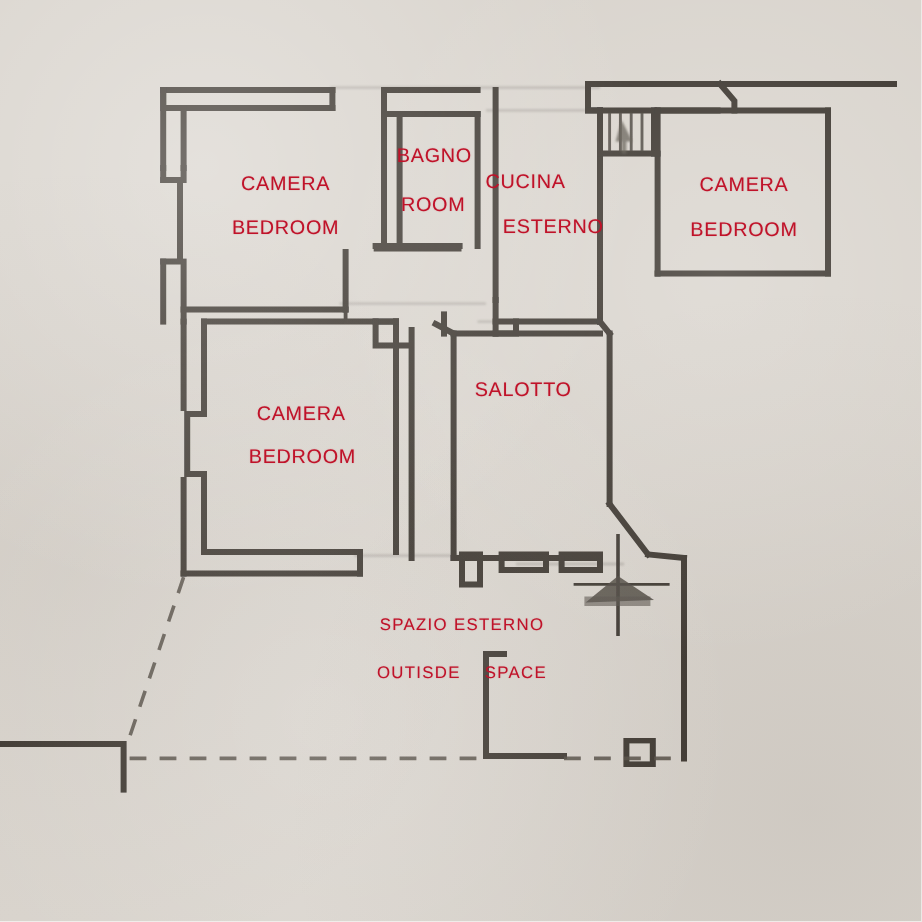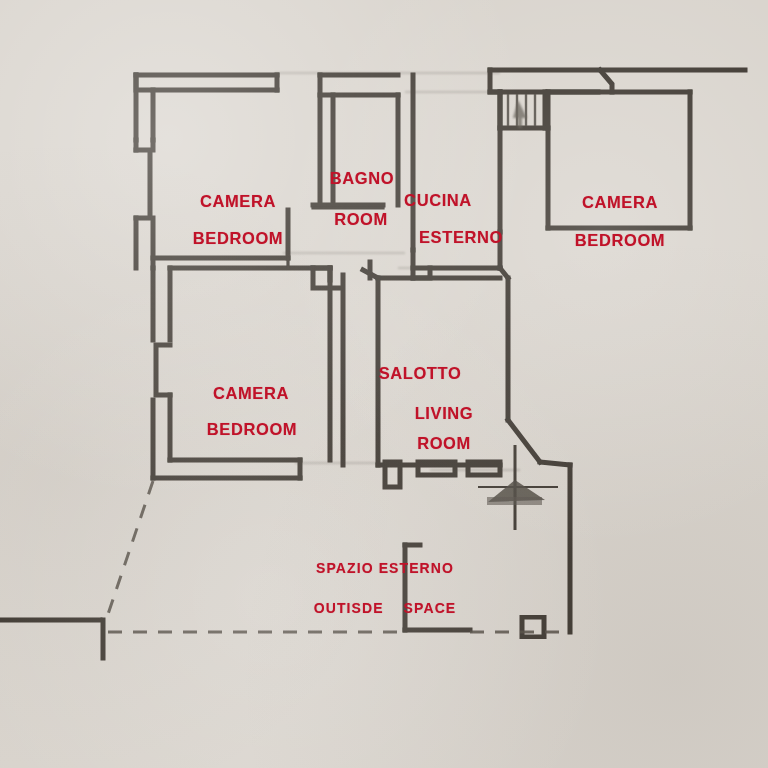--- a/index.html
+++ b/index.html
@@ -28,29 +28,28 @@
     pointer-events: none;
   }
   #plan-svg {
     position: absolute;
     left: 0;
     top: 0;
   }
   .room-label {
     position: absolute;
     color: #c01229;
-    font-weight: bold;
+    font-weight: normal;
     font-size: 16.5px;
     letter-spacing: 0.6px;
     line-height: 30px;
     text-align: center;
     white-space: pre;
     transform: translate(-50%, -50%);
     text-shadow: 0 0 1px rgba(192,18,41,0.35);
-    margin-top: 48px;
   }
   .label-outside { font-size: 14px; letter-spacing: 1.1px; line-height: 38px; }
 </style>
 </head>
 <body>
 
 <div id="plan-root">
 
   <svg id="plan-svg" width="768" height="768" viewBox="0 0 768 768">
 
@@ -211,20 +210,18 @@
 
   <div class="room-label" style="left:438px; top:152px;">CUCINA</div>
   <div class="room-label" style="left:461px; top:189px;">ESTERNO</div>
 
   <div class="room-label" style="left:620px; top:154px;">CAMERA</div>
   <div class="room-label" style="left:620px; top:192px;">BEDROOM</div>
 
   <div class="room-label" style="left:251px; top:345px;">CAMERA</div>
   <div class="room-label" style="left:252px; top:381px;">BEDROOM</div>
 
-  <div class="room-label" style="left:420px; top:325px;">SALOTTO</div>
-  <div class="room-label" style="left:444px; top:380px;">LIVING
-ROOM</div>
+  <div class="room-label" style="left:436px; top:325px;">SALOTTO</div>
 
   <div class="room-label label-outside" style="left:385px; top:520px;">SPAZIO ESTERNO</div>
   <div class="room-label label-outside" style="left:385px; top:560px;">OUTISDE    SPACE</div>
 
 </div>
 
 </body></html>

